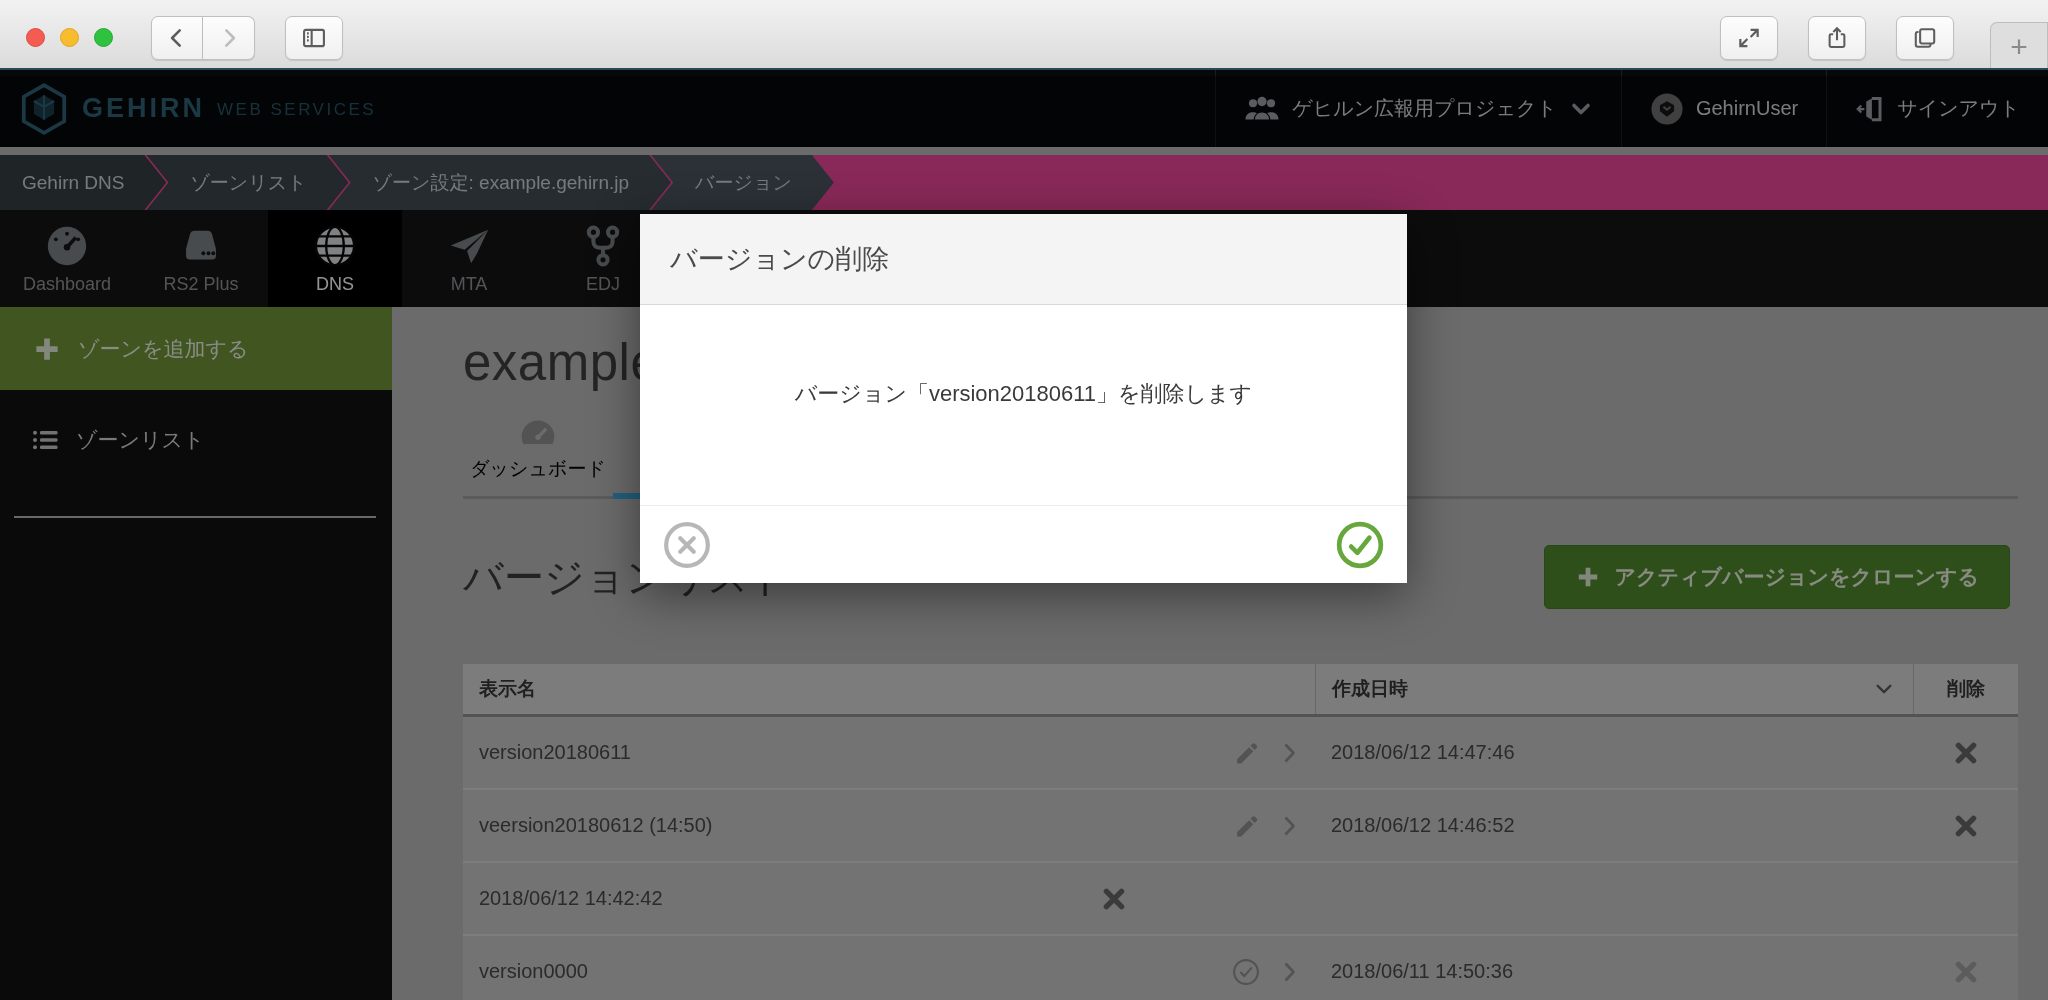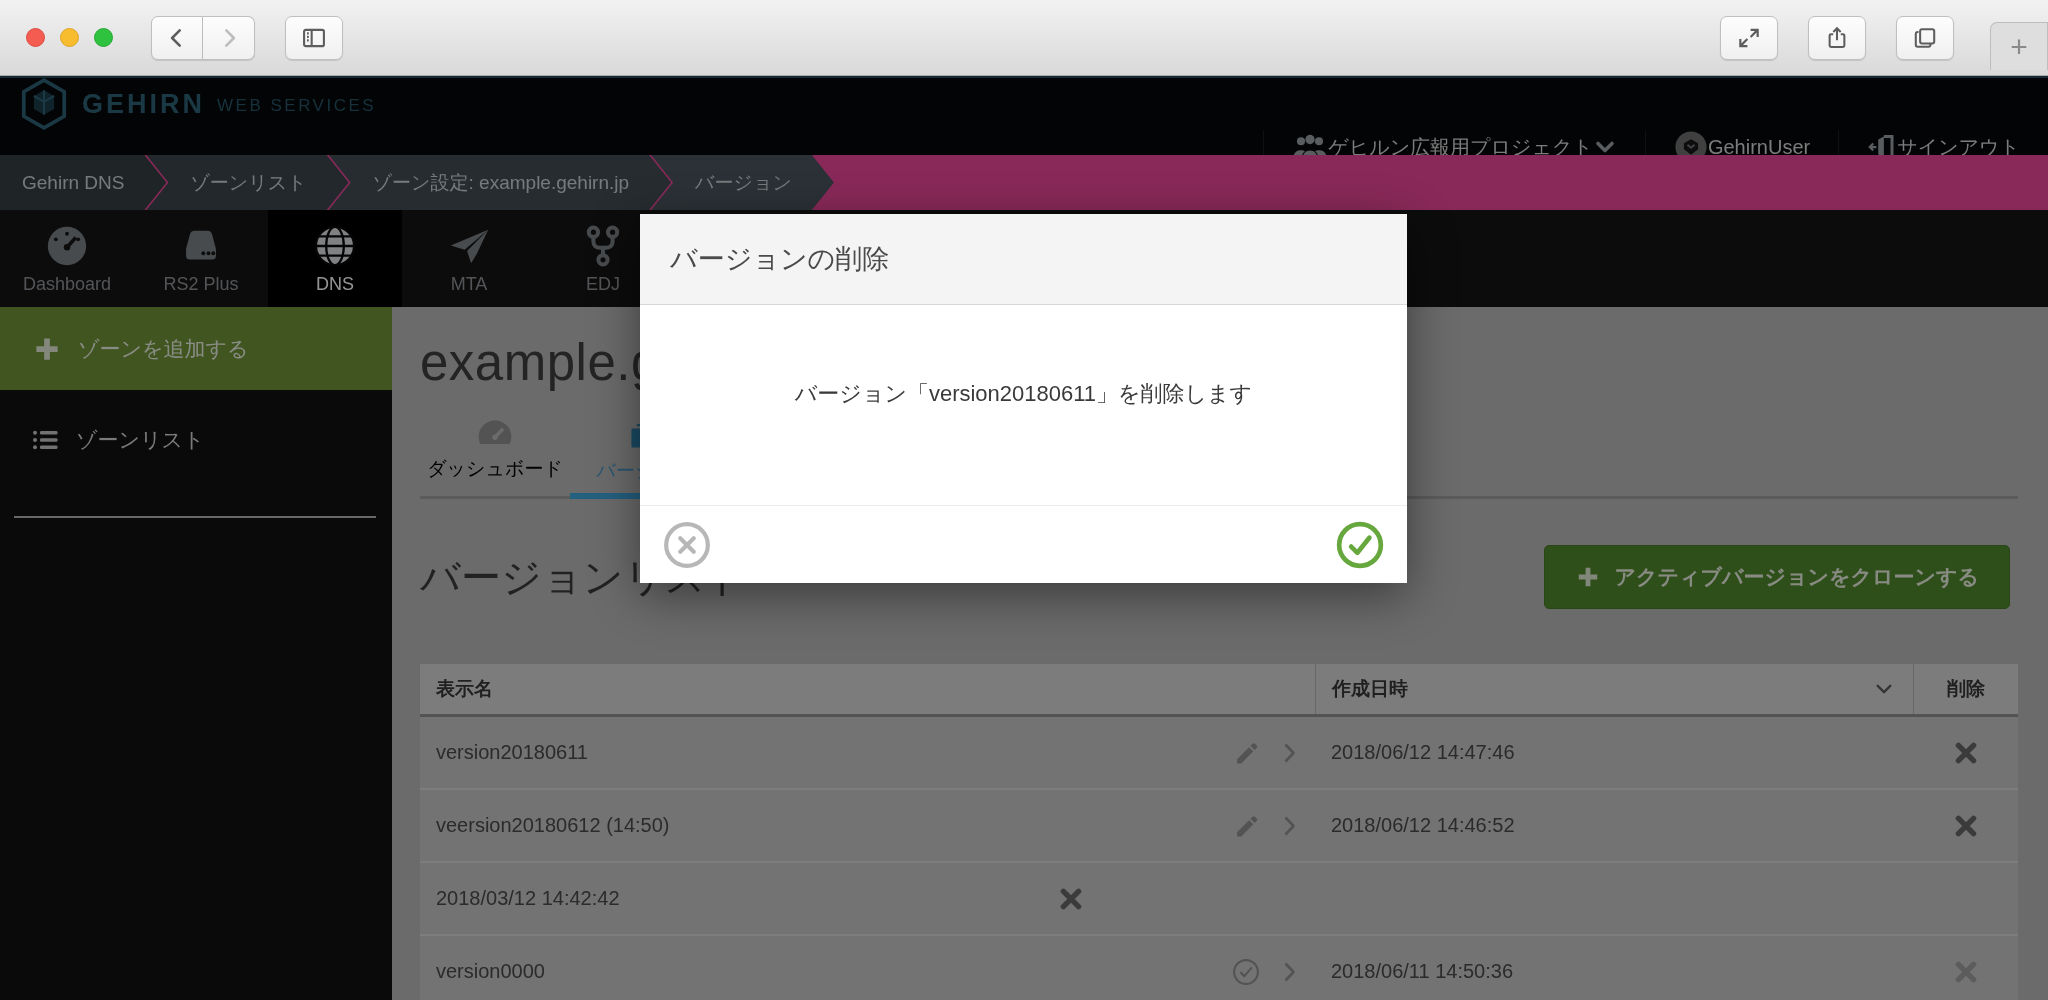--- a/index.html
+++ b/index.html
@@ -24,27 +24,27 @@
   .navgroup .chrome-btn:last-child { border-radius:0 7px 7px 0; border-left:none; }
   .btn-sidebar { width:58px; margin-left:30px; }
   .chrome-right { margin-left:auto; display:flex; align-items:center; }
   .chrome-right .chrome-btn { width:58px; margin-right:30px; }
   .disabled-glyph { color:#bdbdbd; }
   .newtab { width:58px; height:48px; margin:22px 0 0 6px; align-self:flex-start;
     background:#dedede; border:1px solid #bdbdbd; border-bottom:none; border-radius:7px 0 0 0;
     color:#8a8a8a; font-size:30px; font-weight:300; display:flex; align-items:center; justify-content:center; }
 
   
-  .app-header { position:absolute; top:76px; left:0; width:100%; height:79px; background:#060809;
-    border-top:2px solid #27495a; display:flex; align-items:stretch;flex-direction:column; }
+  .app-header { position:absolute; top:68px; left:0; width:100%; height:79px; background:#060809;
+    border-top:2px solid #27495a; display:flex; align-items:stretch; }
   .brand { display:flex; align-items:center; margin-left:20px; }
   .brand-name { color:#2e6378; font-size:27px; font-weight:bold; letter-spacing:3px; margin-left:14px; }
   .brand-suffix { color:#275568; font-size:17px; letter-spacing:2.5px; margin-left:12px; padding-top:3px; }
   .hdr-right { margin-left:auto; display:flex; align-items:stretch; }
-  .hdr-item { display:flex; align-items:center; padding:0 28px;
+  .hdr-item { display:flex; align-items:center; gap:12px; padding:0 28px;
     border-left:1px solid #191c1e; color:#d6d6d6; font-size:20px; }
   .hdr-item .ico { color:#9aa0a4; display:flex; }
 
   
   .crumbbar { position:absolute; top:155px; left:0; width:100%; height:55px; background:#ec4899; display:flex; }
   .crumb { position:relative; display:flex; align-items:center; height:55px;
     color:#ccd2d6; font-size:19px; padding:0 42px 0 44px;
     clip-path:polygon(0 0, calc(100% - 22px) 0, 100% 50%, calc(100% - 22px) 100%, 0 100%, 22px 50%); margin-left:-20px; }
   .crumb:first-child { clip-path:polygon(0 0, calc(100% - 22px) 0, 100% 50%, calc(100% - 22px) 100%, 0 100%); margin-left:0; padding-left:22px; }
   .crumb:nth-child(1){ background:#363e43; z-index:4;}
@@ -55,21 +55,21 @@
   
   .navstrip { position:absolute; top:210px; left:0; width:100%; height:97px; background:#161616; display:flex; }
   .nav-item { width:134px; height:97px; display:flex; flex-direction:column; align-items:center;
     justify-content:center; color:#7d8286; font-size:18px; }
   .nav-item .nlabel { color:#8e9296; }
   .nav-item.active { background:#000; }
   .nav-item.active .nlabel { color:#fff; }
   .nav-item.active { color:#dcdfe2; }
 
   
-  .body-row { position:absolute; top:307px; left:0; width:100%; height:693px; display:flex; }
+  .body-row { position:absolute; top:307px; left:0; width:100%; height:693px; display:flex;gap:43px; }
   .sidebar { width:392px; background:#121212; flex:none; }
   .side-add { height:83px; background:#6f9338; display:flex; align-items:center; gap:16px;
     padding-left:32px; color:#edf1e4; font-size:21px; }
   .side-add .ico { color:#e3e9d6; display:flex; }
   .side-list { height:100px; display:flex; align-items:center; gap:16px; padding-left:30px;
     color:#d2d2d2; font-size:21px; }
   .side-list .ico { color:#c4c4c4; display:flex; }
   .side-div { border-top:2px solid #b5b5b5; margin:26px 16px 0 14px; }
 
   .content { flex:1; background:#b8b8b8; padding:0 30px 0 28px; overflow:hidden; }
@@ -433,21 +433,21 @@
           <div class="td td-del">
             <span style="display:flex">
               <svg width="26" height="26" viewBox="0 0 24 24">
                   <path d="M5 5l14 14M19 5 5 19" stroke="currentColor" stroke-width="5" stroke-linecap="round"></path>
                 </svg>
             </span>
           </div>
         </div>
 
         <div class="trow">
-          <div class="td td-date">2018/03/12 14:42:42</div>
+          <div class="td td-date">2018/06/12 14:42:42</div>
           <div class="td td-del">
             <span style="display:flex">
               <svg width="26" height="26" viewBox="0 0 24 24">
                   <path d="M5 5l14 14M19 5 5 19" stroke="currentColor" stroke-width="5" stroke-linecap="round"></path>
                 </svg>
             </span>
           </div>
         </div>
 
         <div class="trow">

